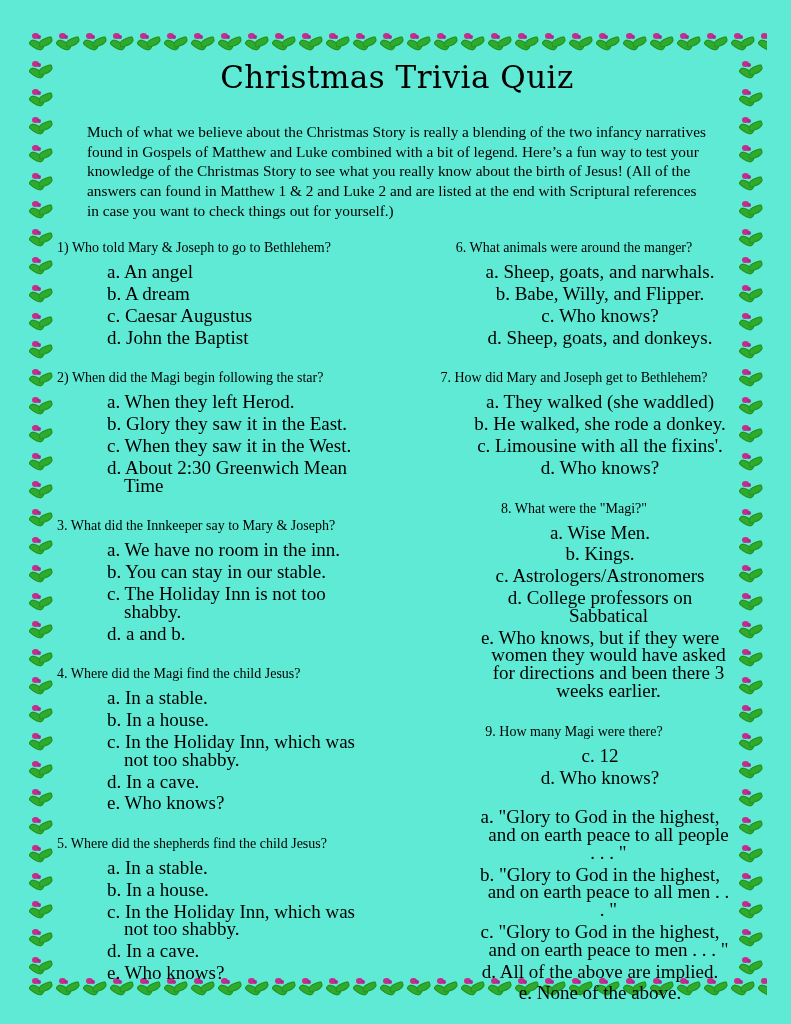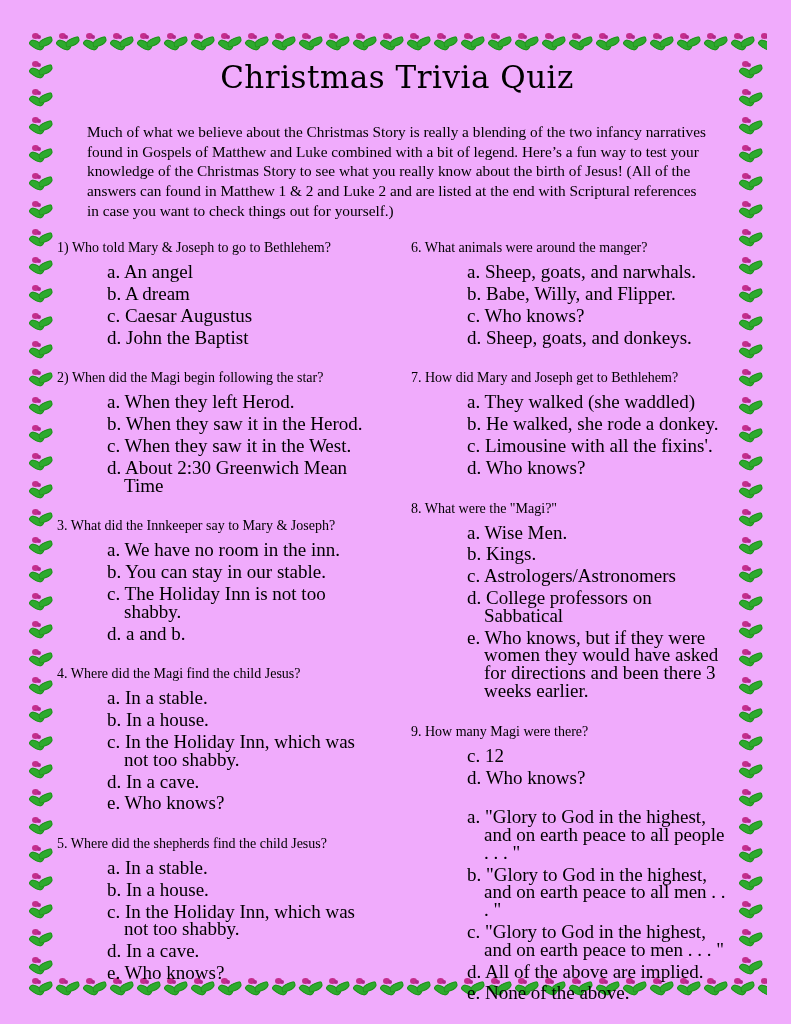--- a/index.html
+++ b/index.html
@@ -4,21 +4,21 @@
 <style>
   html, body {
     margin: 0;
     padding: 0;
     background: #ffffff;
   }
   .page {
     position: relative;
     width: 791px;
     height: 1024px;
-    background: #f0abfc;
+    background: #5eead4;
     overflow: hidden;
     font-family: "Liberation Serif", "DejaVu Serif", serif;
     color: #000000;
   }
 
   
   .border-band {
     position: absolute;
     pointer-events: none;
     display: flex;
@@ -98,21 +98,21 @@
 
   .columns {
     display: flex;
     margin-top: 18px;
   }
   .col {
     width: 50%;
     box-sizing: border-box;
   }
   .col-left  { padding-right: 10px; }
-  .col-right { padding-left: 14px; }
+  .col-right { padding-left: 14px; text-align: center; }
 
   .question-block { margin-bottom: 4px; }
 
   .q-text {
     font-size: 14px;
     line-height: 19px;
     margin: 0 0 6px 0;
     text-indent: -13px;
     padding-left: 13px;
   }
@@ -895,21 +895,21 @@
               <li class="option">b. A dream</li>
               <li class="option">c. Caesar Augustus</li>
               <li class="option">d. John the Baptist</li>
             </ul>
             <div class="spacer-sm"></div>
           </div>
           <div class="question-block">
             <p class="q-text">2) When did the Magi begin following the star?</p>
             <ul class="options">
               <li class="option">a. When they left Herod.</li>
-              <li class="option">b. When they saw it in the Herod.</li>
+              <li class="option">b. Glory they saw it in the East.</li>
               <li class="option">c. When they saw it in the West.</li>
               <li class="option">d. About 2:30 Greenwich Mean Time</li>
             </ul>
             <div class="spacer-sm"></div>
           </div>
           <div class="question-block">
             <p class="q-text">3. What did the Innkeeper say to Mary &amp; Joseph?</p>
             <ul class="options">
               <li class="option">a. We have no room in the inn.</li>
               <li class="option">b. You can stay in our stable.</li>

